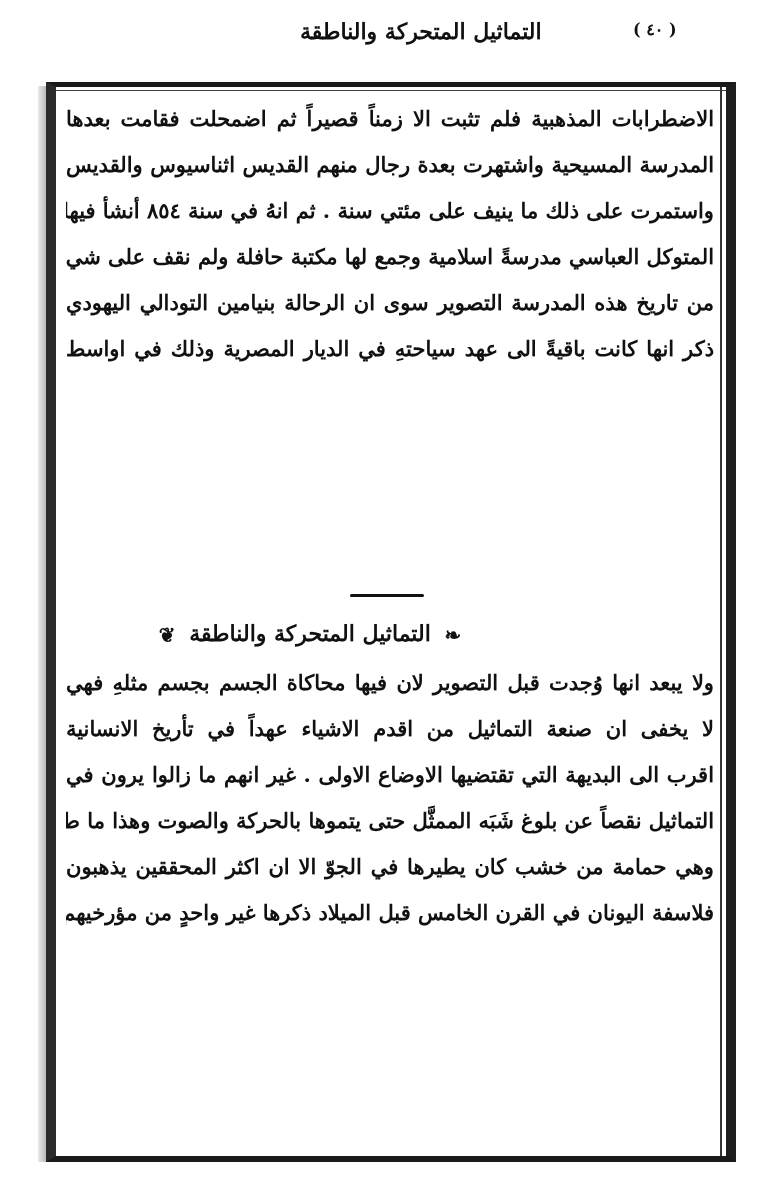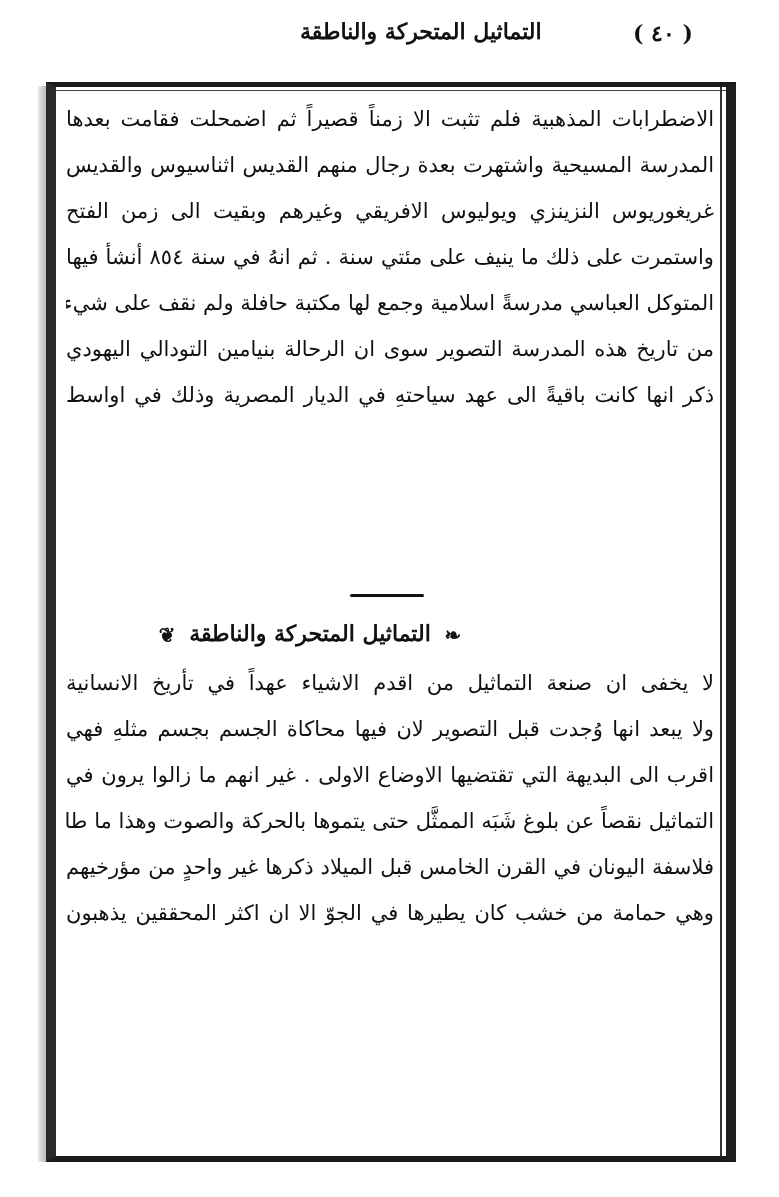--- a/index.html
+++ b/index.html
@@ -28,21 +28,21 @@
       top: 2px;
       font-size: 22px;
       font-weight: bold;
       direction: rtl;
       white-space: nowrap;
     }
     .page-number {
       position: absolute;
       left: 633px;
       top: 4px;
-      font-size: 22px;
+      font-size: 16px;
       font-weight: bold;
       white-space: nowrap;
       direction: ltr;
     }
     .frame {
       position: absolute;
       left: 46px;
       top: 82px;
       width: 690px;
       height: 1080px;
@@ -81,21 +81,21 @@
     }
     .text-block {
       position: absolute;
       left: 66px;
       top: 96px;
       width: 648px;
       direction: rtl;
       text-align: justify;
       text-align-last: justify;
       font-size: 21px;
-      font-weight: normal;
+      font-weight: bold;
       line-height: 46px;
     }
     .line {
       display: block;
       height: 46px;
       white-space: nowrap;
       overflow: hidden;
     }
     .line.last {
       text-align-last: right;
@@ -137,35 +137,34 @@
   <span class="running-title">التماثيل المتحركة والناطقة</span>
   <span class="page-number">( ٤٠ )</span>
 </div>
 
 <div class="left-shadow"></div>
 <div class="frame"></div>
 
 <div class="text-block">
   <span class="line">الاضطرابات المذهبية فلم تثبت الا زمناً قصيراً ثم اضمحلت فقامت بعدها</span>
   <span class="line">المدرسة المسيحية واشتهرت بعدة رجال منهم القديس اثناسيوس والقديس</span>
-  <span class="line">غريغوريوس النزينزي ويوليوس الافريقي وغيرهم وبقيت الى زمن الفتح</span>
   <span class="line">واستمرت على ذلك ما ينيف على مئتي سنة . ثم انهُ في سنة ٨٥٤ أنشأ فيها</span>
   <span class="line">المتوكل العباسي مدرسةً اسلامية وجمع لها مكتبة حافلة ولم نقف على شيء</span>
   <span class="line">من تاريخ هذه المدرسة التصوير سوى ان الرحالة بنيامين التودالي اليهودي</span>
   <span class="line">ذكر انها كانت باقيةً الى عهد سياحتهِ في الديار المصرية وذلك في اواسط</span>
 </div>
 
 <div class="divider"></div>
 
 <div class="section-heading">
   <span class="ornament">❧</span>
   <span>التماثيل المتحركة والناطقة</span>
   <span class="ornament">❦</span>
 </div>
 
 <div class="text-block text-block-2">
+  <span class="line">ولا يبعد انها وُجدت قبل التصوير لان فيها محاكاة الجسم بجسم مثلهِ فهي</span>
   <span class="line">لا يخفى ان صنعة التماثيل من اقدم الاشياء عهداً في تأريخ الانسانية</span>
-  <span class="line">ولا يبعد انها وُجدت قبل التصوير لان فيها محاكاة الجسم بجسم مثلهِ فهي</span>
   <span class="line">اقرب الى البديهة التي تقتضيها الاوضاع الاولى . غير انهم ما زالوا يرون في</span>
   <span class="line">التماثيل نقصاً عن بلوغ شَبَه الممثَّل حتى يتموها بالحركة والصوت وهذا ما طالما</span>
+  <span class="line">وهي حمامة من خشب كان يطيرها في الجوّ الا ان اكثر المحققين يذهبون</span>
   <span class="line">فلاسفة اليونان في القرن الخامس قبل الميلاد ذكرها غير واحدٍ من مؤرخيهم</span>
-  <span class="line">وهي حمامة من خشب كان يطيرها في الجوّ الا ان اكثر المحققين يذهبون</span>
 </div>
 
 </body></html>

